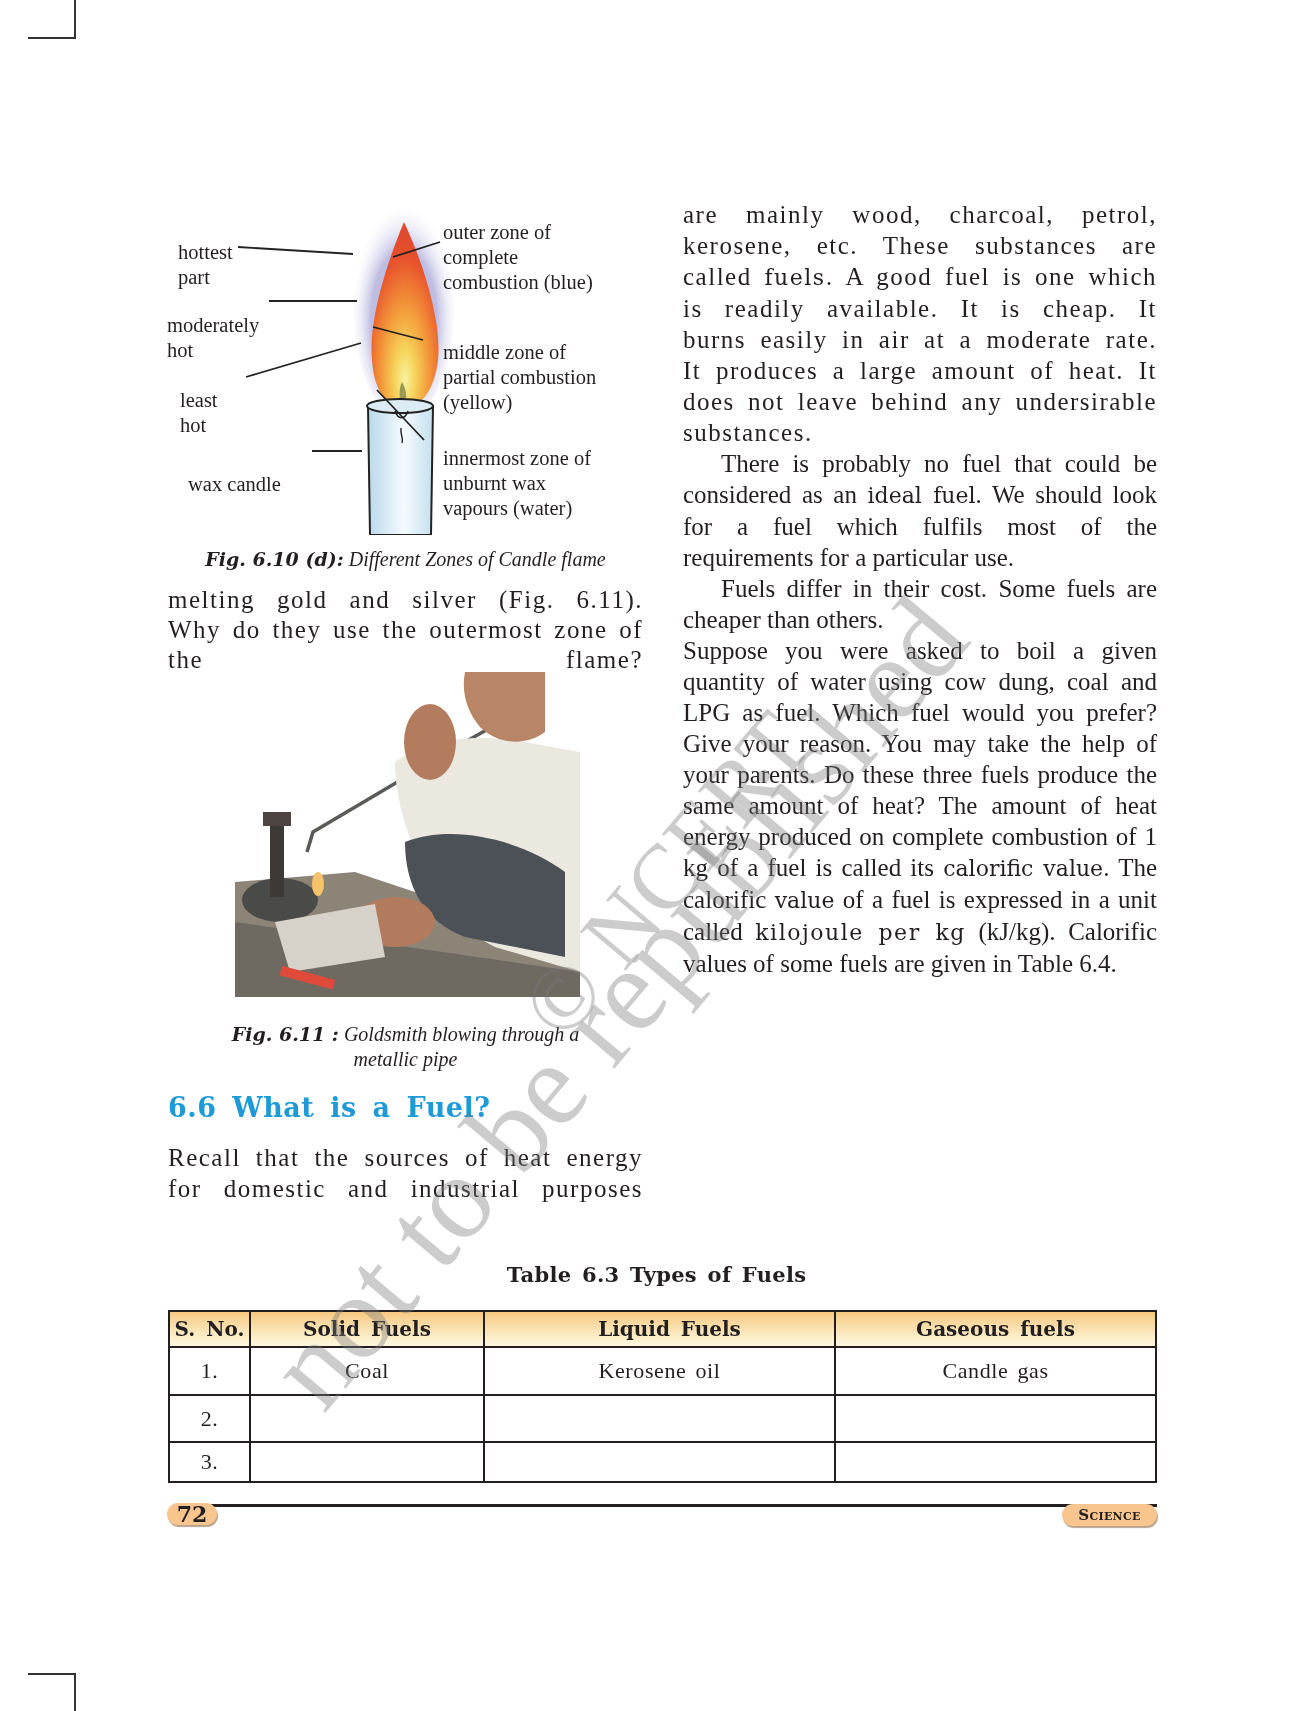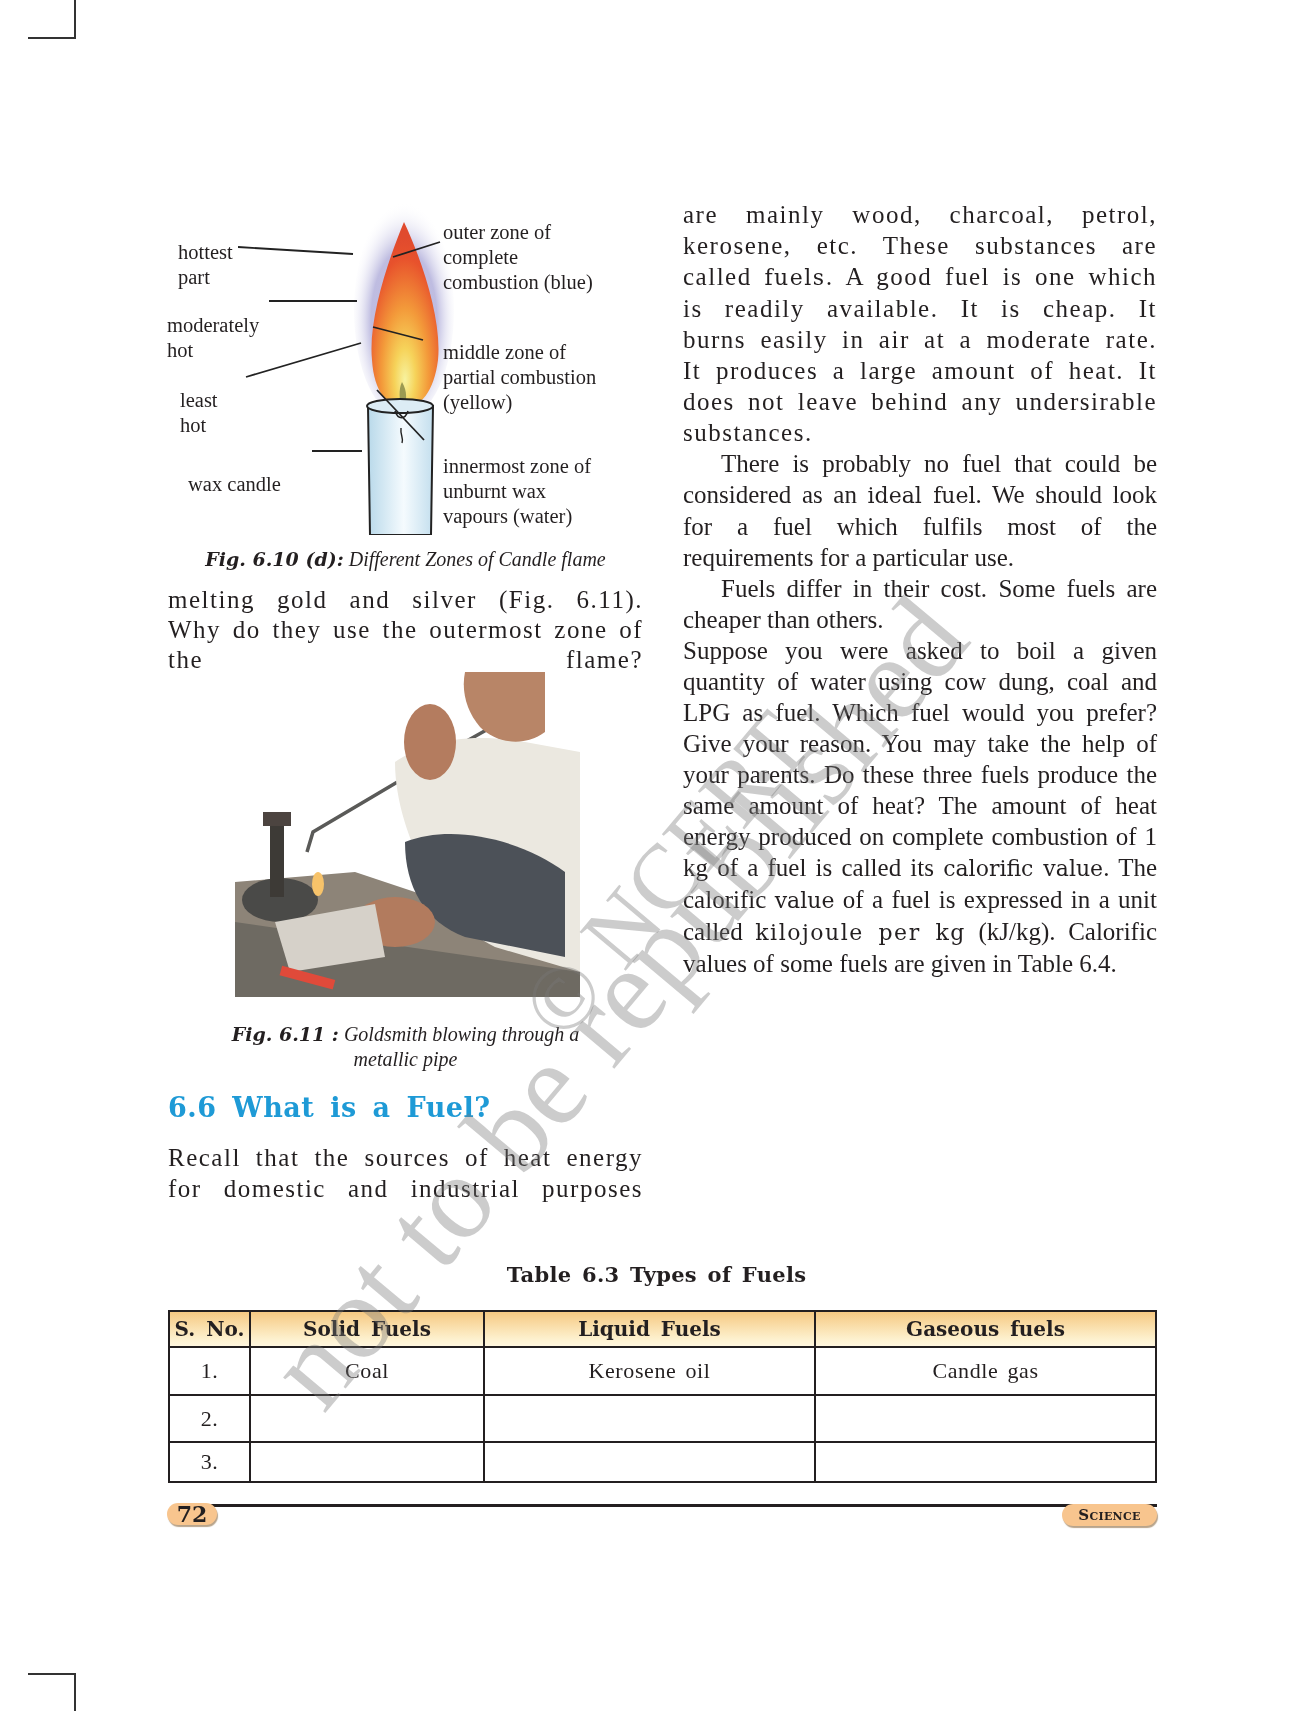--- a/index.html
+++ b/index.html
@@ -123,21 +123,21 @@
   <div class="dlabel" style="left:283px;top:20px;width:200px;">
     <div>outer zone of</div>
     <div>complete</div>
     <div>combustion (blue)</div>
   </div>
   <div class="dlabel" style="left:283px;top:140px;width:200px;">
     <div>middle zone of</div>
     <div>partial combustion</div>
     <div>(yellow)</div>
   </div>
-  <div class="dlabel" style="left:283px;top:254px;width:200px;">
+  <div class="dlabel" style="left:283px;top:246px;width:200px;">
     <div>innermost zone of</div>
     <div>unburnt wax</div>
     <div>vapours (water)</div>
   </div>
 </div>
 
 <div class="fig-caption" style="left:168px;top:548px;width:475px;">
   <b>Fig. 6.10 (d):</b>
   <span>Different Zones of Candle flame</span>
 </div>
@@ -205,21 +205,21 @@
   </p>
 </div>
 
 <div class="tbl-title">Table 6.3 Types of Fuels</div>
 
 <table class="fuels">
   <thead>
     <tr>
       <th style="width:79px;">S. No.</th>
       <th style="width:232px;">Solid Fuels</th>
-      <th style="width:329px;">Liquid Fuels</th>
+      <th style="width:329px;padding-left:20px;">Liquid Fuels</th>
       <th>Gaseous fuels</th>
     </tr>
   </thead>
   <tbody>
     <tr class="r1">
       <td>1.</td>
       <td>Coal</td>
       <td>Kerosene oil</td>
       <td>Candle gas</td>
     </tr>

